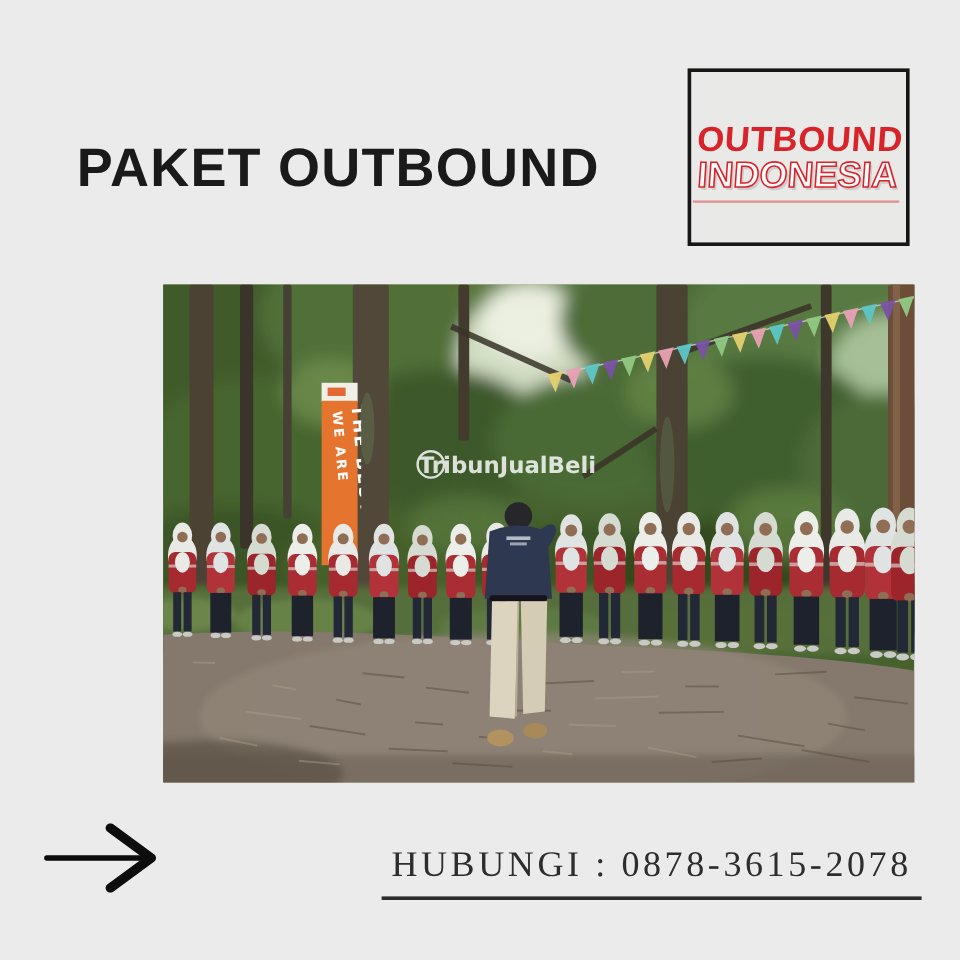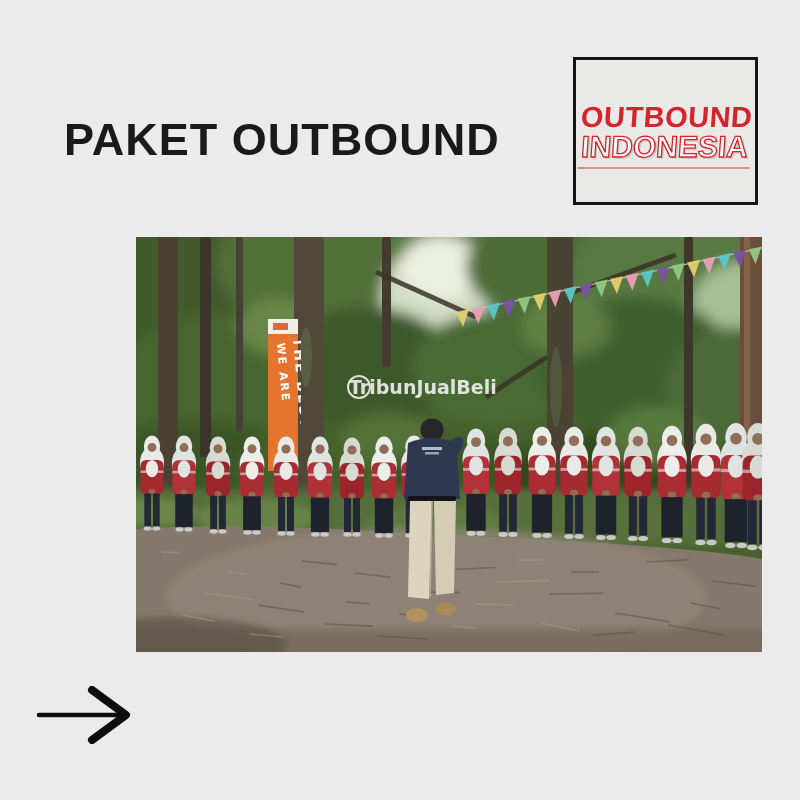--- a/index.html
+++ b/index.html
@@ -434,14 +434,17 @@
         <text x="213" y="157" font-family="DejaVu Sans, sans-serif" font-weight="bold" font-size="19" fill="#ffffff">TribunJualBeli</text>
       </g>
     </svg>
   </div>
 
   <svg class="arrow-wrap" viewBox="0 0 98 58">
     <line x1="3" y1="29" x2="86" y2="29" stroke="#0d0d0d" stroke-width="4.5" stroke-linecap="round"></line>
     <path d="M56,4 L90,29 L56,54" fill="none" stroke="#0d0d0d" stroke-width="8" stroke-linecap="round" stroke-linejoin="round"></path>
   </svg>
 
+  <div class="contact">
+    <span>HUBUNGI : 0878-3615-2078</span>
+  </div>
 
 </div>
 
 </body></html>

